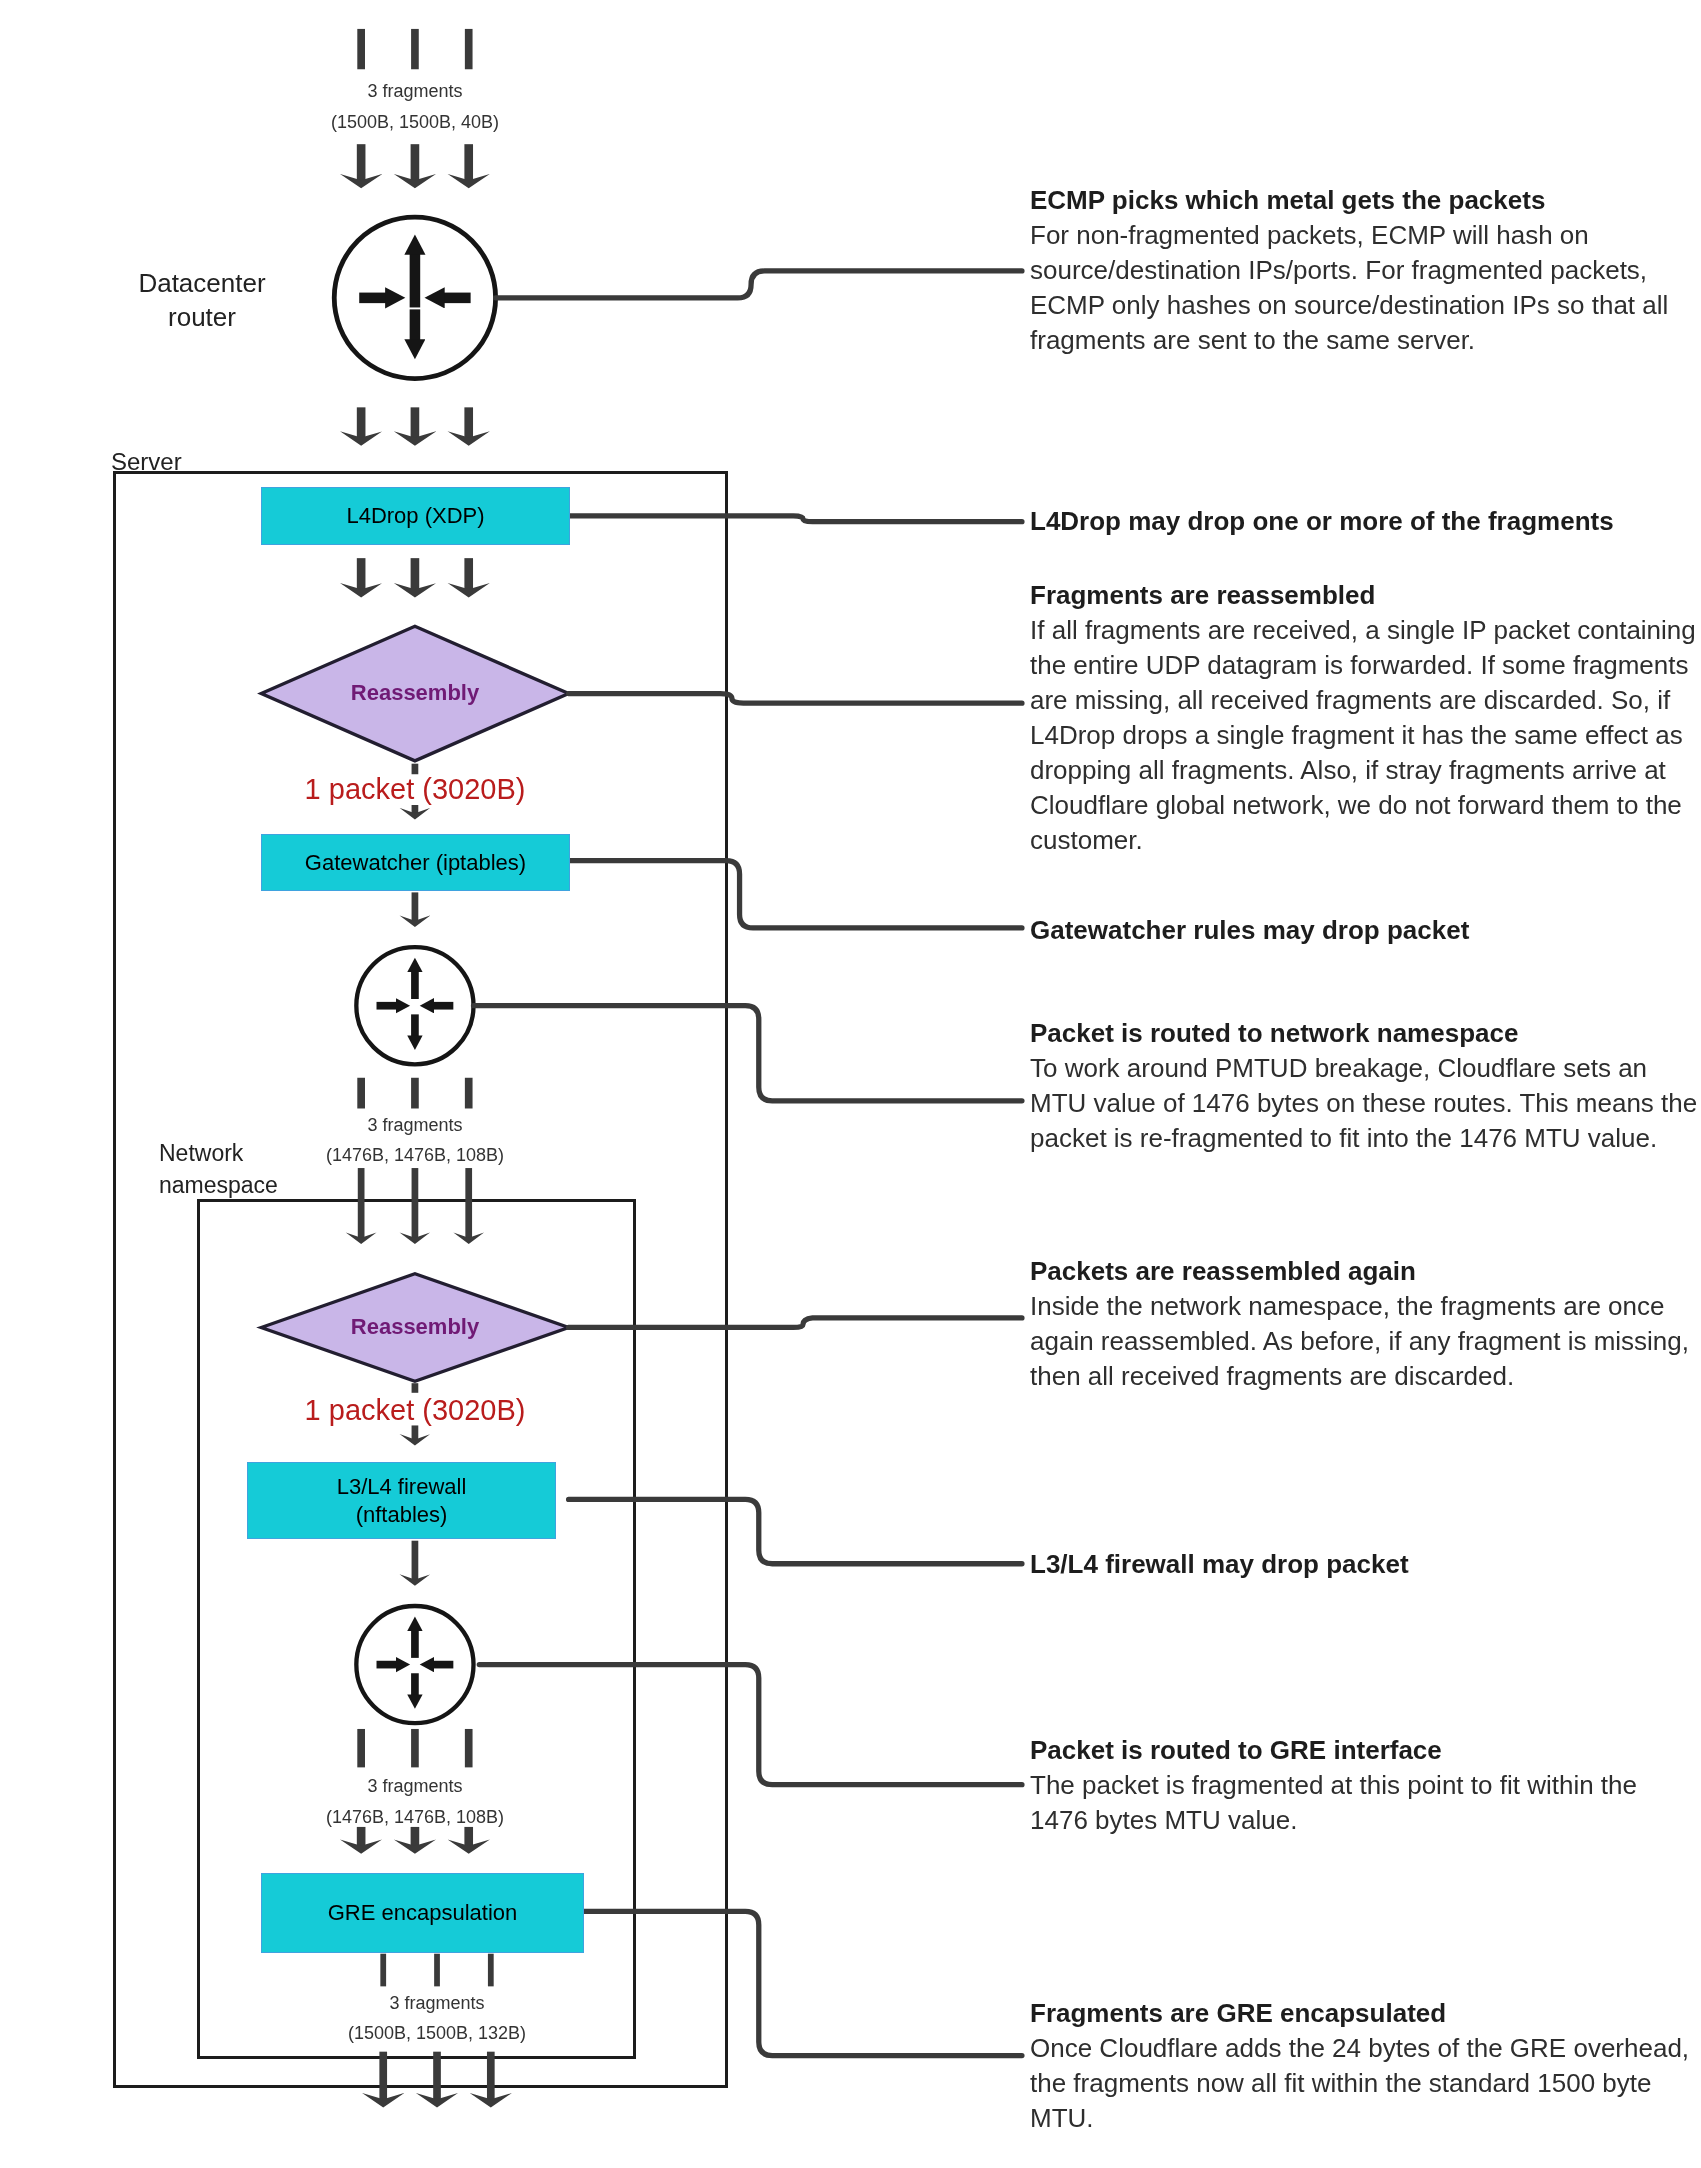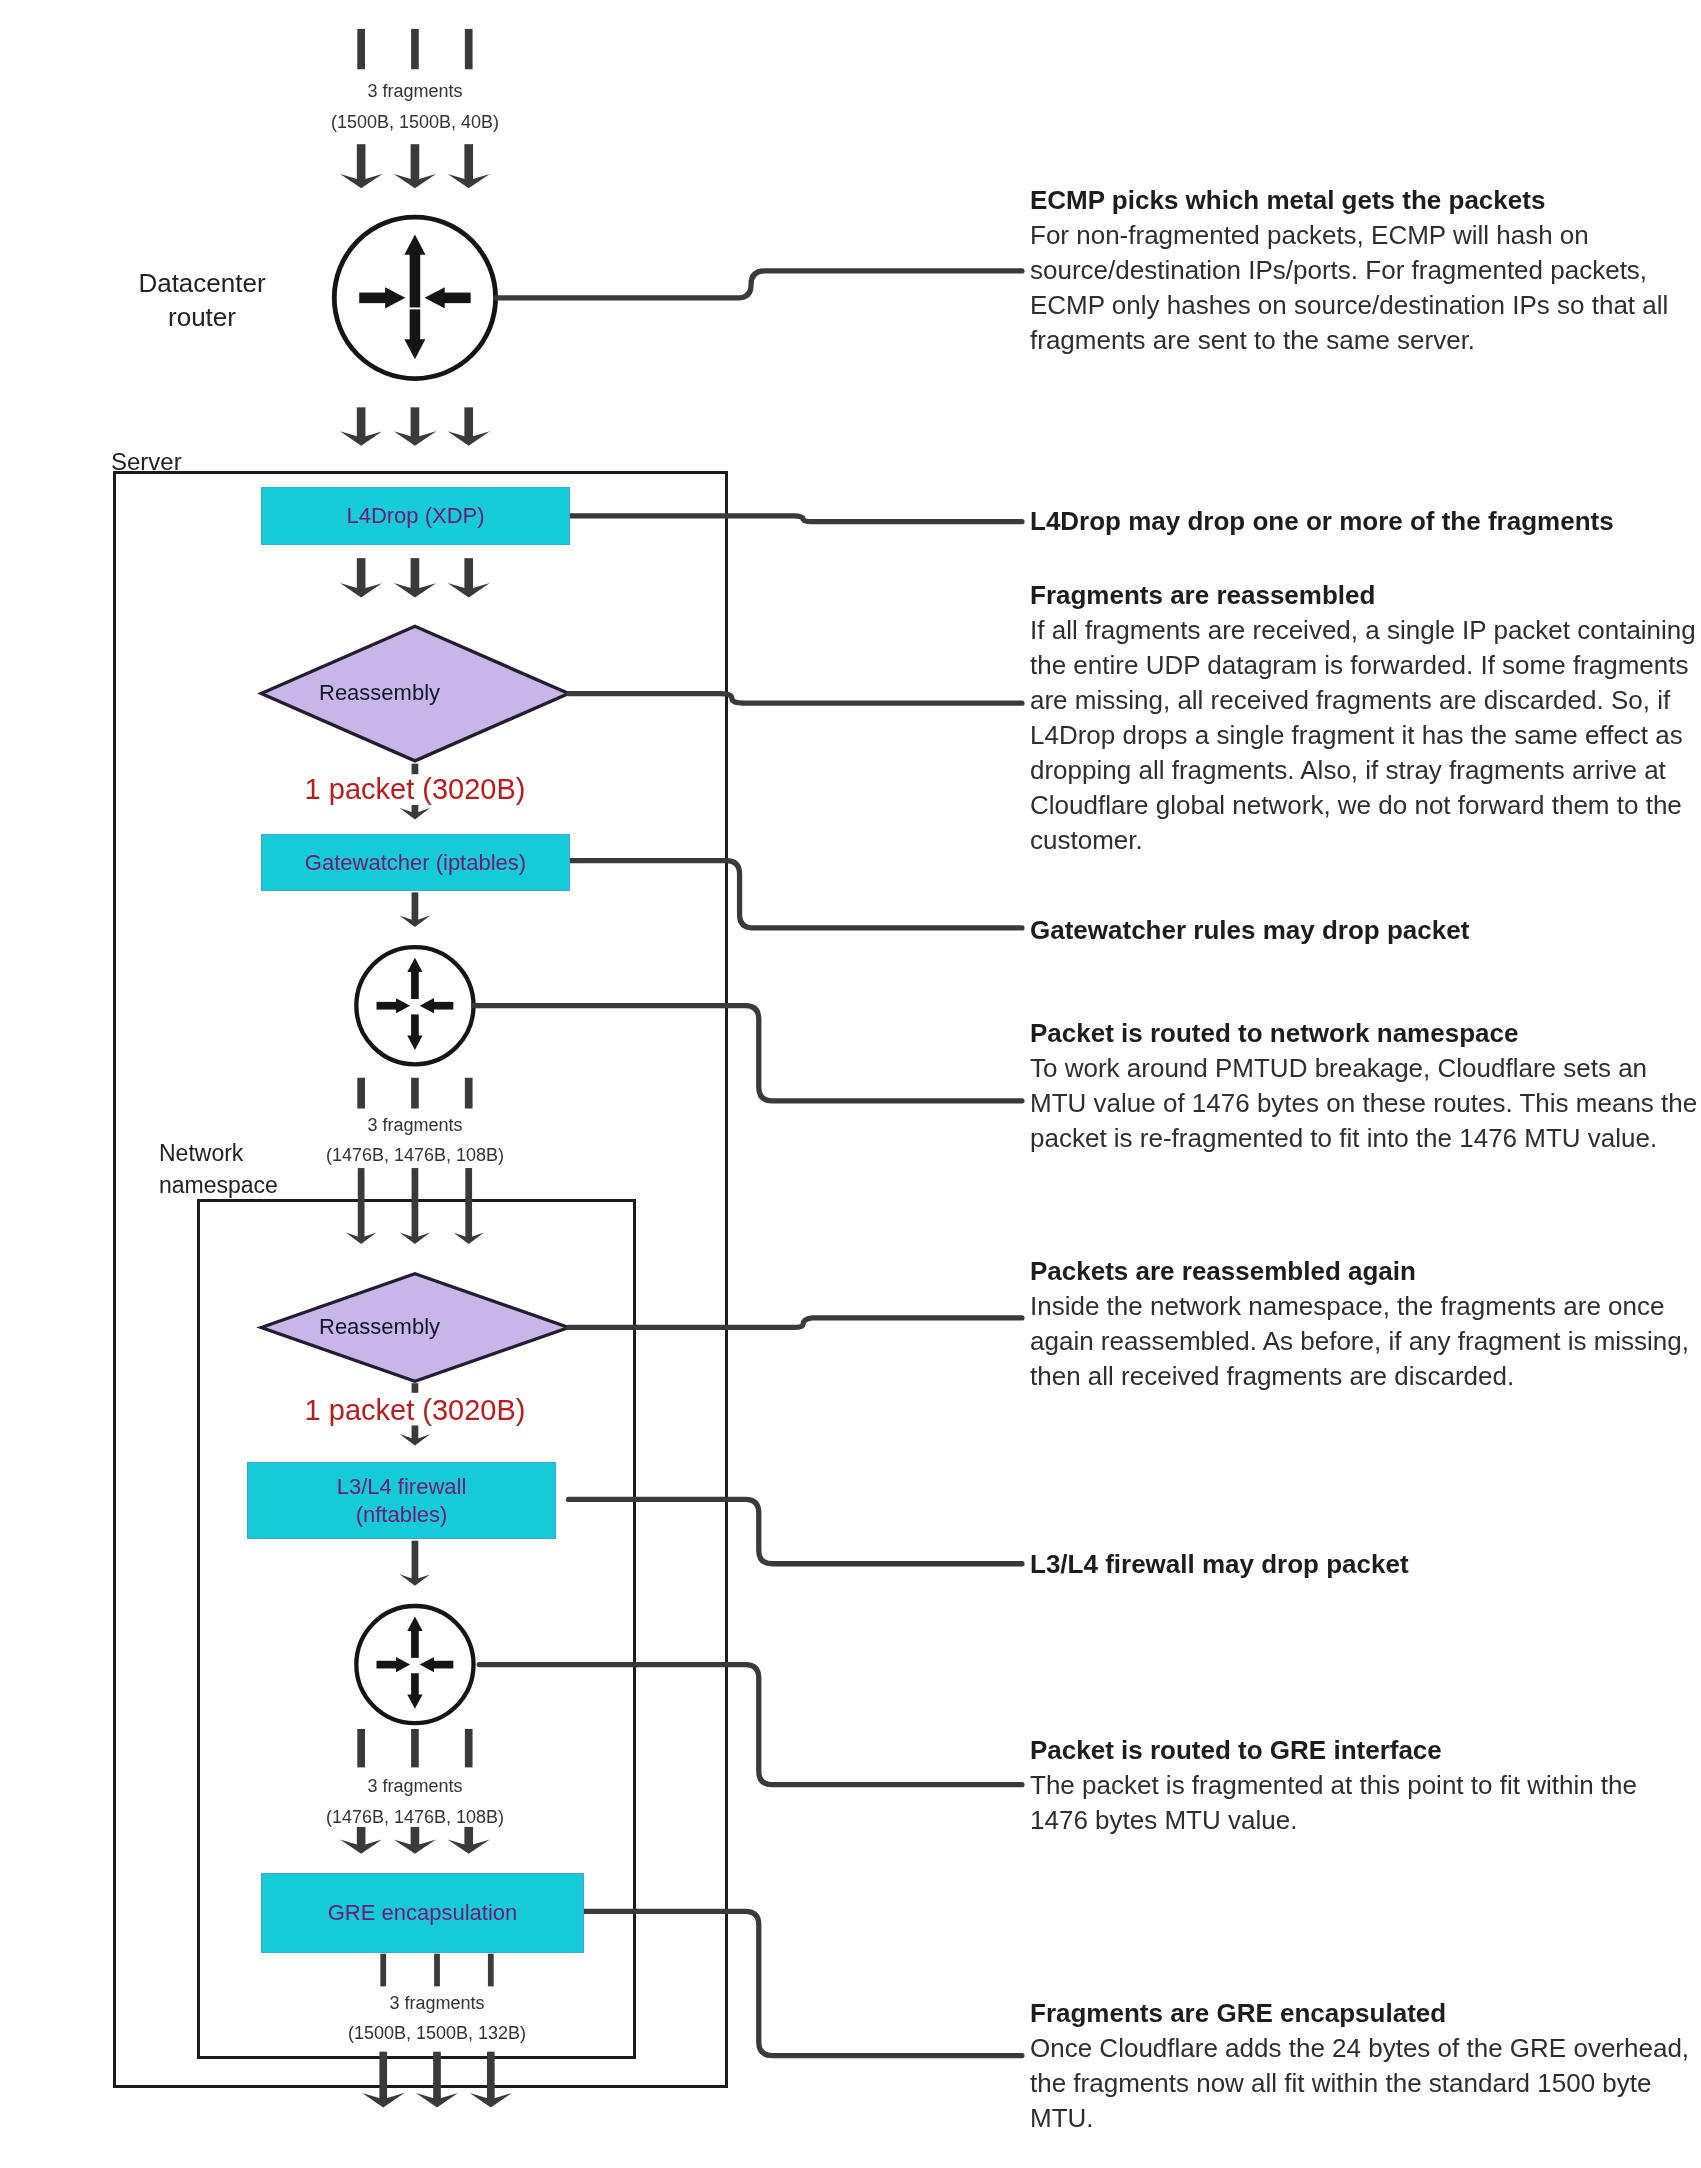--- a/index.html
+++ b/index.html
@@ -3,22 +3,22 @@
 <meta charset="utf-8">
 <style>
   html,body{margin:0;padding:0;background:#ffffff;}
   .stage{position:relative;width:1701px;height:2168px;background:#fff;overflow:hidden;
          font-family:"Liberation Sans", sans-serif;color:#2e2e2e;}
   .stage svg.wires{position:absolute;left:0;top:0;}
   .abs{position:absolute;}
   .frame{position:absolute;border:3.8px solid #1c1c1c;background:transparent;}
   .node{position:absolute;background:#15CBD7;border:1.9px solid #3FA3DF;
         display:flex;align-items:center;justify-content:center;flex-direction:column;
-        font-size:22px;color:#701a75;text-align:center;line-height:28px;}
-  .diamond-label{position:absolute;font-size:22px;color:#0f172a;text-align:left;}
+        font-size:22px;color:#000000;text-align:center;line-height:28px;}
+  .diamond-label{position:absolute;font-size:22px;color:#701a75;text-align:center;font-weight:bold;}
   .pktlabel{position:absolute;font-size:18px;color:#333;text-align:center;line-height:29px;}
   .pktbig{position:absolute;font-size:29px;color:#b91c1c;text-align:center;line-height:31px;}
   .sidelabel{position:absolute;font-size:25px;color:#222;line-height:34px;}
   .annot{position:absolute;left:1030px;width:672px;font-size:26px;line-height:35px;color:#2e2e2e;}
   .annot .hd{font-weight:bold;color:#1d1d1d;}
   .center{text-align:center;}
 </style>
 </head>
 <body>
 

